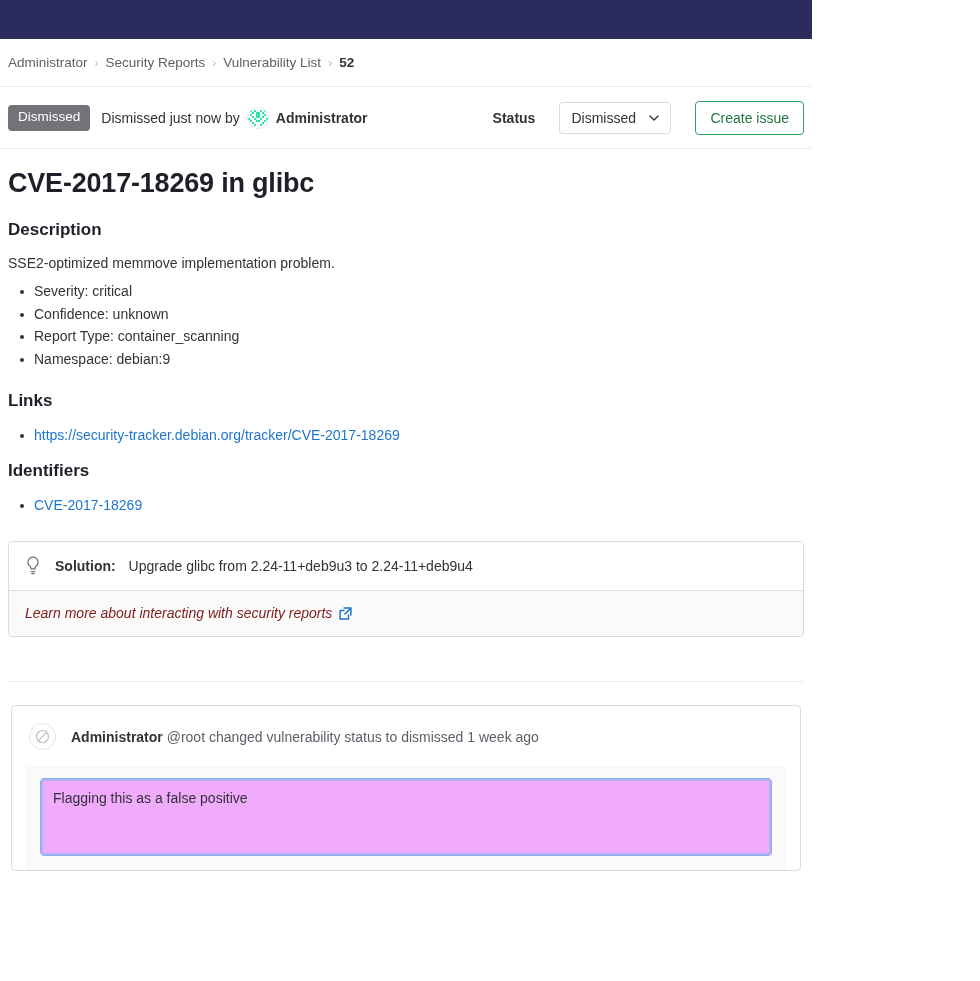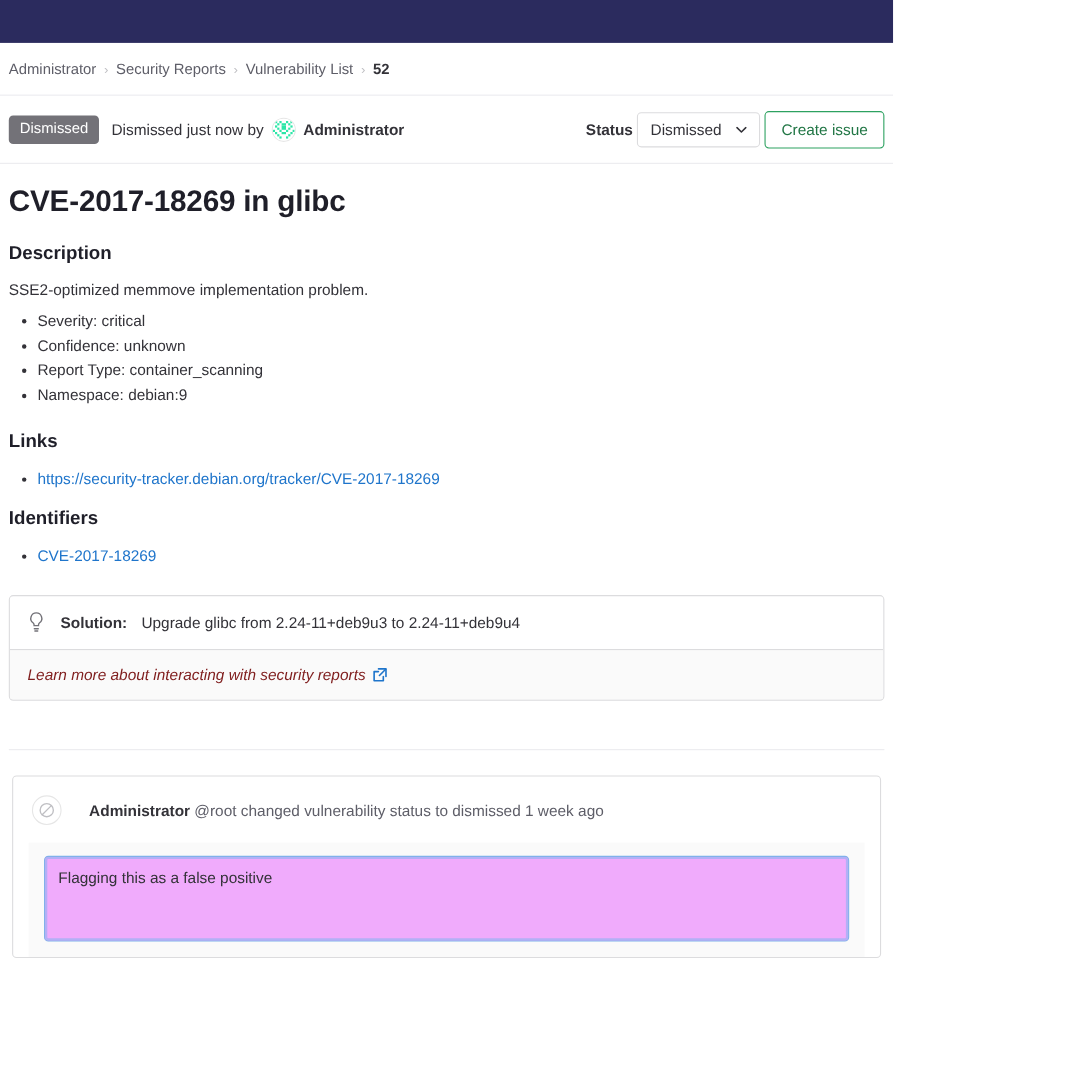--- a/index.html
+++ b/index.html
@@ -51,21 +51,21 @@
     display: flex; align-items: center; gap: 7px;
   }
   .avatar {
     width: 22px; height: 22px; border-radius: 50%;
     background: #fff; border: 1px solid #e6e6e6;
     display: inline-block; overflow: hidden; flex: 0 0 auto;
   }
   .avatar svg { display: block; }
   .author-name { font-weight: 700; color: #333238; }
   .status-right {
-    margin-left: auto; display: flex; align-items: center; gap: 4px;
+    margin-left: auto; display: flex; align-items: center; gap: 24px;
   }
   .status-label { font-weight: 700; font-size: 14px; color: #333238; }
   .select-box {
     border: 1px solid #dcdcde; border-radius: 4px;
     background: #fff; font-size: 14px; color: #333238;
     padding: 7px 11px; min-width: 112px;
     display: flex; align-items: center; justify-content: space-between; gap: 12px;
     cursor: pointer;
   }
   .caret { width: 10px; height: 6px; flex: 0 0 auto; }
@@ -134,21 +134,21 @@
     margin: 44px 8px 0 8px;
   }
 
   
   .comment-card {
     margin: 23px 11px 0 11px;
     border: 1px solid #dcdcde; border-radius: 4px;
     background: #fff; overflow: hidden;
   }
   .activity-row {
-    display: flex; align-items: center; gap: 25px;
+    display: flex; align-items: center; gap: 15px;
     padding: 17px 17px 16px 17px;
   }
   .act-icon {
     width: 27px; height: 27px; border-radius: 50%;
     border: 1px solid #e6e6e6; background: #fff;
     display: flex; align-items: center; justify-content: center;
     flex: 0 0 auto;
   }
   .act-text { font-size: 14px; color: #5e5e68; }
   .act-text b { color: #333238; font-weight: 700; }

